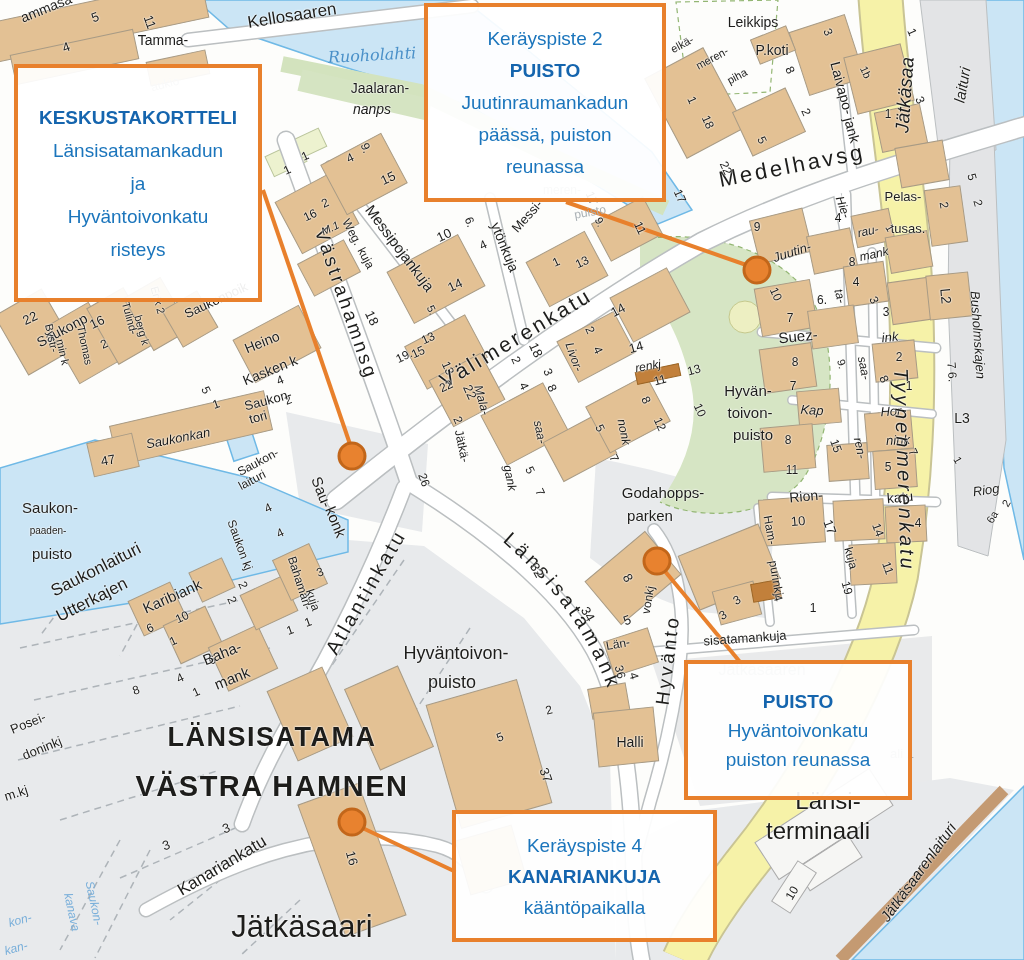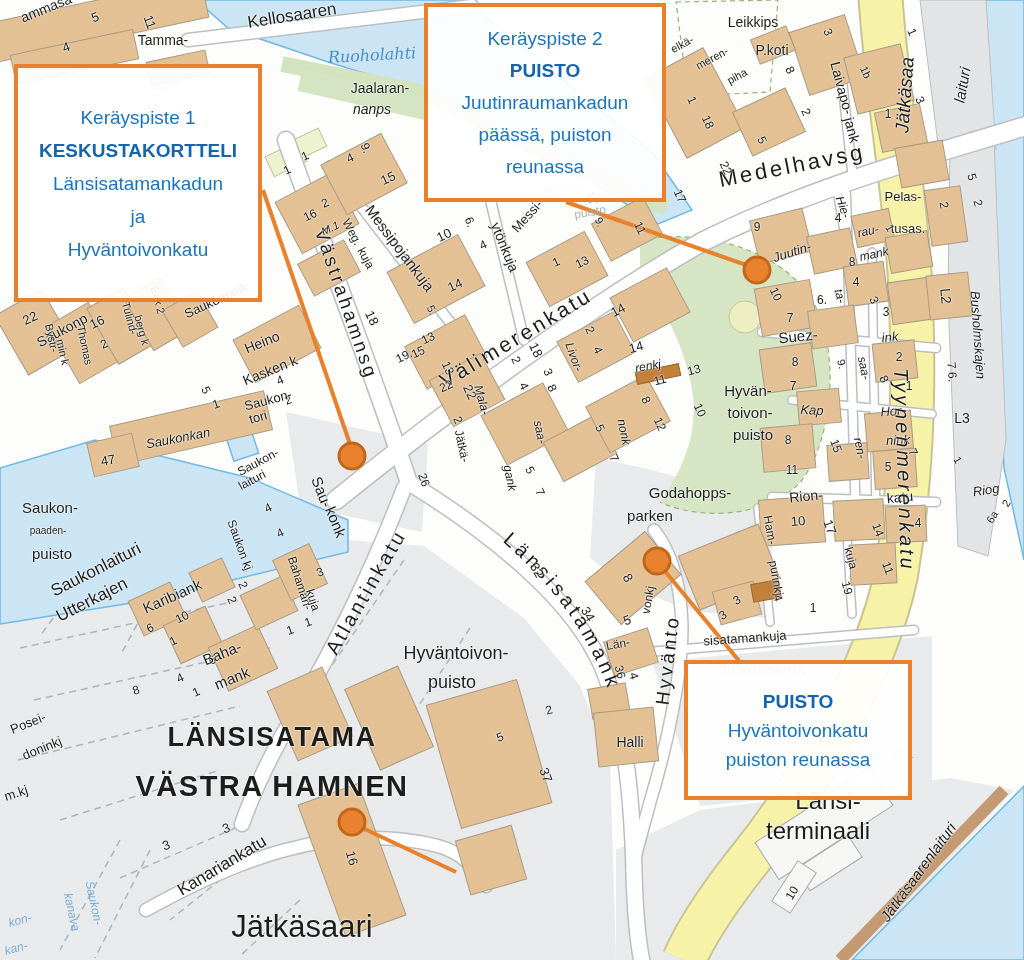--- a/index.html
+++ b/index.html
@@ -334,21 +334,21 @@
       <span class="ml " style="left: 588px; top: 614px; font-size: 13px; transform: translate(-50%, -50%) rotate(60deg);">34</span>
       <span class="ml " style="left: 627px; top: 620px; font-size: 13px; transform: translate(-50%, -50%) rotate(-20deg);">5</span>
       <span class="ml " style="left: 628px; top: 578px; font-size: 13px; transform: translate(-50%, -50%) rotate(60deg);">8</span>
       <span class="ml " style="left: 618px; top: 644px; font-size: 12px; transform: translate(-50%, -50%) rotate(-10deg);">Län-</span>
       <span class="ml " style="left: 620px; top: 672px; font-size: 12px; transform: translate(-50%, -50%) rotate(75deg);">36</span>
       <span class="ml " style="left: 634px; top: 676px; font-size: 12px; transform: translate(-50%, -50%) rotate(75deg);">4</span>
       <span class="ml " style="left: 549px; top: 710px; font-size: 12px; transform: translate(-50%, -50%) rotate(-15deg);">2</span>
       <span class="ml " style="left: 500px; top: 737px; font-size: 12px; transform: translate(-50%, -50%) rotate(-20deg);">5</span>
       <span class="ml " style="left: 546px; top: 775px; font-size: 13px; transform: translate(-50%, -50%) rotate(70deg);">37</span>
       <span class="ml " style="left: 630px; top: 742px; font-size: 14px; transform: translate(-50%, -50%) rotate(0deg);">Halli</span>
-      <span class="ml " style="left: 690px; top: 492px; font-size: 15px; transform: translate(-50%, -50%) rotate(0deg);">Godahopps-</span>
+      <span class="ml " style="left: 663px; top: 492px; font-size: 15px; transform: translate(-50%, -50%) rotate(0deg);">Godahopps-</span>
       <span class="ml " style="left: 650px; top: 515px; font-size: 15px; transform: translate(-50%, -50%) rotate(0deg);">parken</span>
       <span class="ml " style="left: 748px; top: 390px; font-size: 15px; transform: translate(-50%, -50%) rotate(0deg);">Hyvän-</span>
       <span class="ml " style="left: 750px; top: 412px; font-size: 15px; transform: translate(-50%, -50%) rotate(0deg);">toivon-</span>
       <span class="ml " style="left: 753px; top: 434px; font-size: 15px; transform: translate(-50%, -50%) rotate(0deg);">puisto</span>
       <span class="ml sp" style="left: 792px; top: 166px; font-size: 22px; transform: translate(-50%, -50%) rotate(-11deg);">Medelhavsg</span>
       <span class="ml sp" style="left: 516px; top: 338px; font-size: 21px; transform: translate(-50%, -50%) rotate(-31deg);">Välimerenkatu</span>
       <span class="ml sp" style="left: 668px; top: 660px; font-size: 19px; transform: translate(-50%, -50%) rotate(-83deg);">Hyvänto</span>
       <span class="ml " style="left: 648px; top: 600px; font-size: 12px; transform: translate(-50%, -50%) rotate(-80deg);">vonkj</span>
       <span class="ml " style="left: 745px; top: 638px; font-size: 13px; transform: translate(-50%, -50%) rotate(-4deg);">sisatamankuja</span>
       <span class="ml " style="left: 770px; top: 530px; font-size: 12px; transform: translate(-50%, -50%) rotate(80deg);">Ham-</span>
@@ -470,31 +470,36 @@
       <span class="ml " style="left: 737px; top: 76px; font-size: 11px; transform: translate(-50%, -50%) rotate(-28deg);">piha</span>
       <span class="ml " style="left: 828px; top: 801px; font-size: 24px; transform: translate(-50%, -50%) rotate(0deg);">Länsi-</span>
       <span class="ml " style="left: 818px; top: 831px; font-size: 24px; transform: translate(-50%, -50%) rotate(0deg);">terminaali</span>
       <span class="ml gray" style="left: 762px; top: 670px; font-size: 16px; transform: translate(-50%, -50%) rotate(0deg);">Jätkäsaaren</span>
       <span class="ml gray" style="left: 902px; top: 753px; font-size: 13px; transform: translate(-50%, -50%) rotate(0deg);">ali 1</span>
       <span class="ml it" style="left: 918px; top: 872px; font-size: 15px; transform: translate(-50%, -50%) rotate(-54deg);">Jätkäsaarenlaituri</span>
       <span class="ml " style="left: 792px; top: 893px; font-size: 12px; transform: translate(-50%, -50%) rotate(-60deg);">10</span>
     </div>
 
   <div class="callout" id="c1">
-      <div class="cl">Keräyspiste 1</div>
       <div class="cl b">KESKUSTAKORTTELI</div>
       <div class="cl">Länsisatamankadun</div>
       <div class="cl">ja</div>
       <div class="cl">Hyväntoivonkatu</div>
+      <div class="cl">risteys</div>
     </div>
   <div class="callout" id="c2">
       <div class="cl">Keräyspiste 2</div>
       <div class="cl b">PUISTO</div>
       <div class="cl">Juutinraumankadun</div>
       <div class="cl">päässä, puiston</div>
       <div class="cl">reunassa</div>
     </div>
   <div class="callout" id="c3">
       <div class="cl b">PUISTO</div>
       <div class="cl">Hyväntoivonkatu</div>
       <div class="cl">puiston reunassa</div>
     </div>
+  <div class="callout" id="c4">
+      <div class="cl">Keräyspiste 4</div>
+      <div class="cl b">KANARIANKUJA</div>
+      <div class="cl">kääntöpaikalla</div>
+    </div>
 </div>
 
 </body></html>

